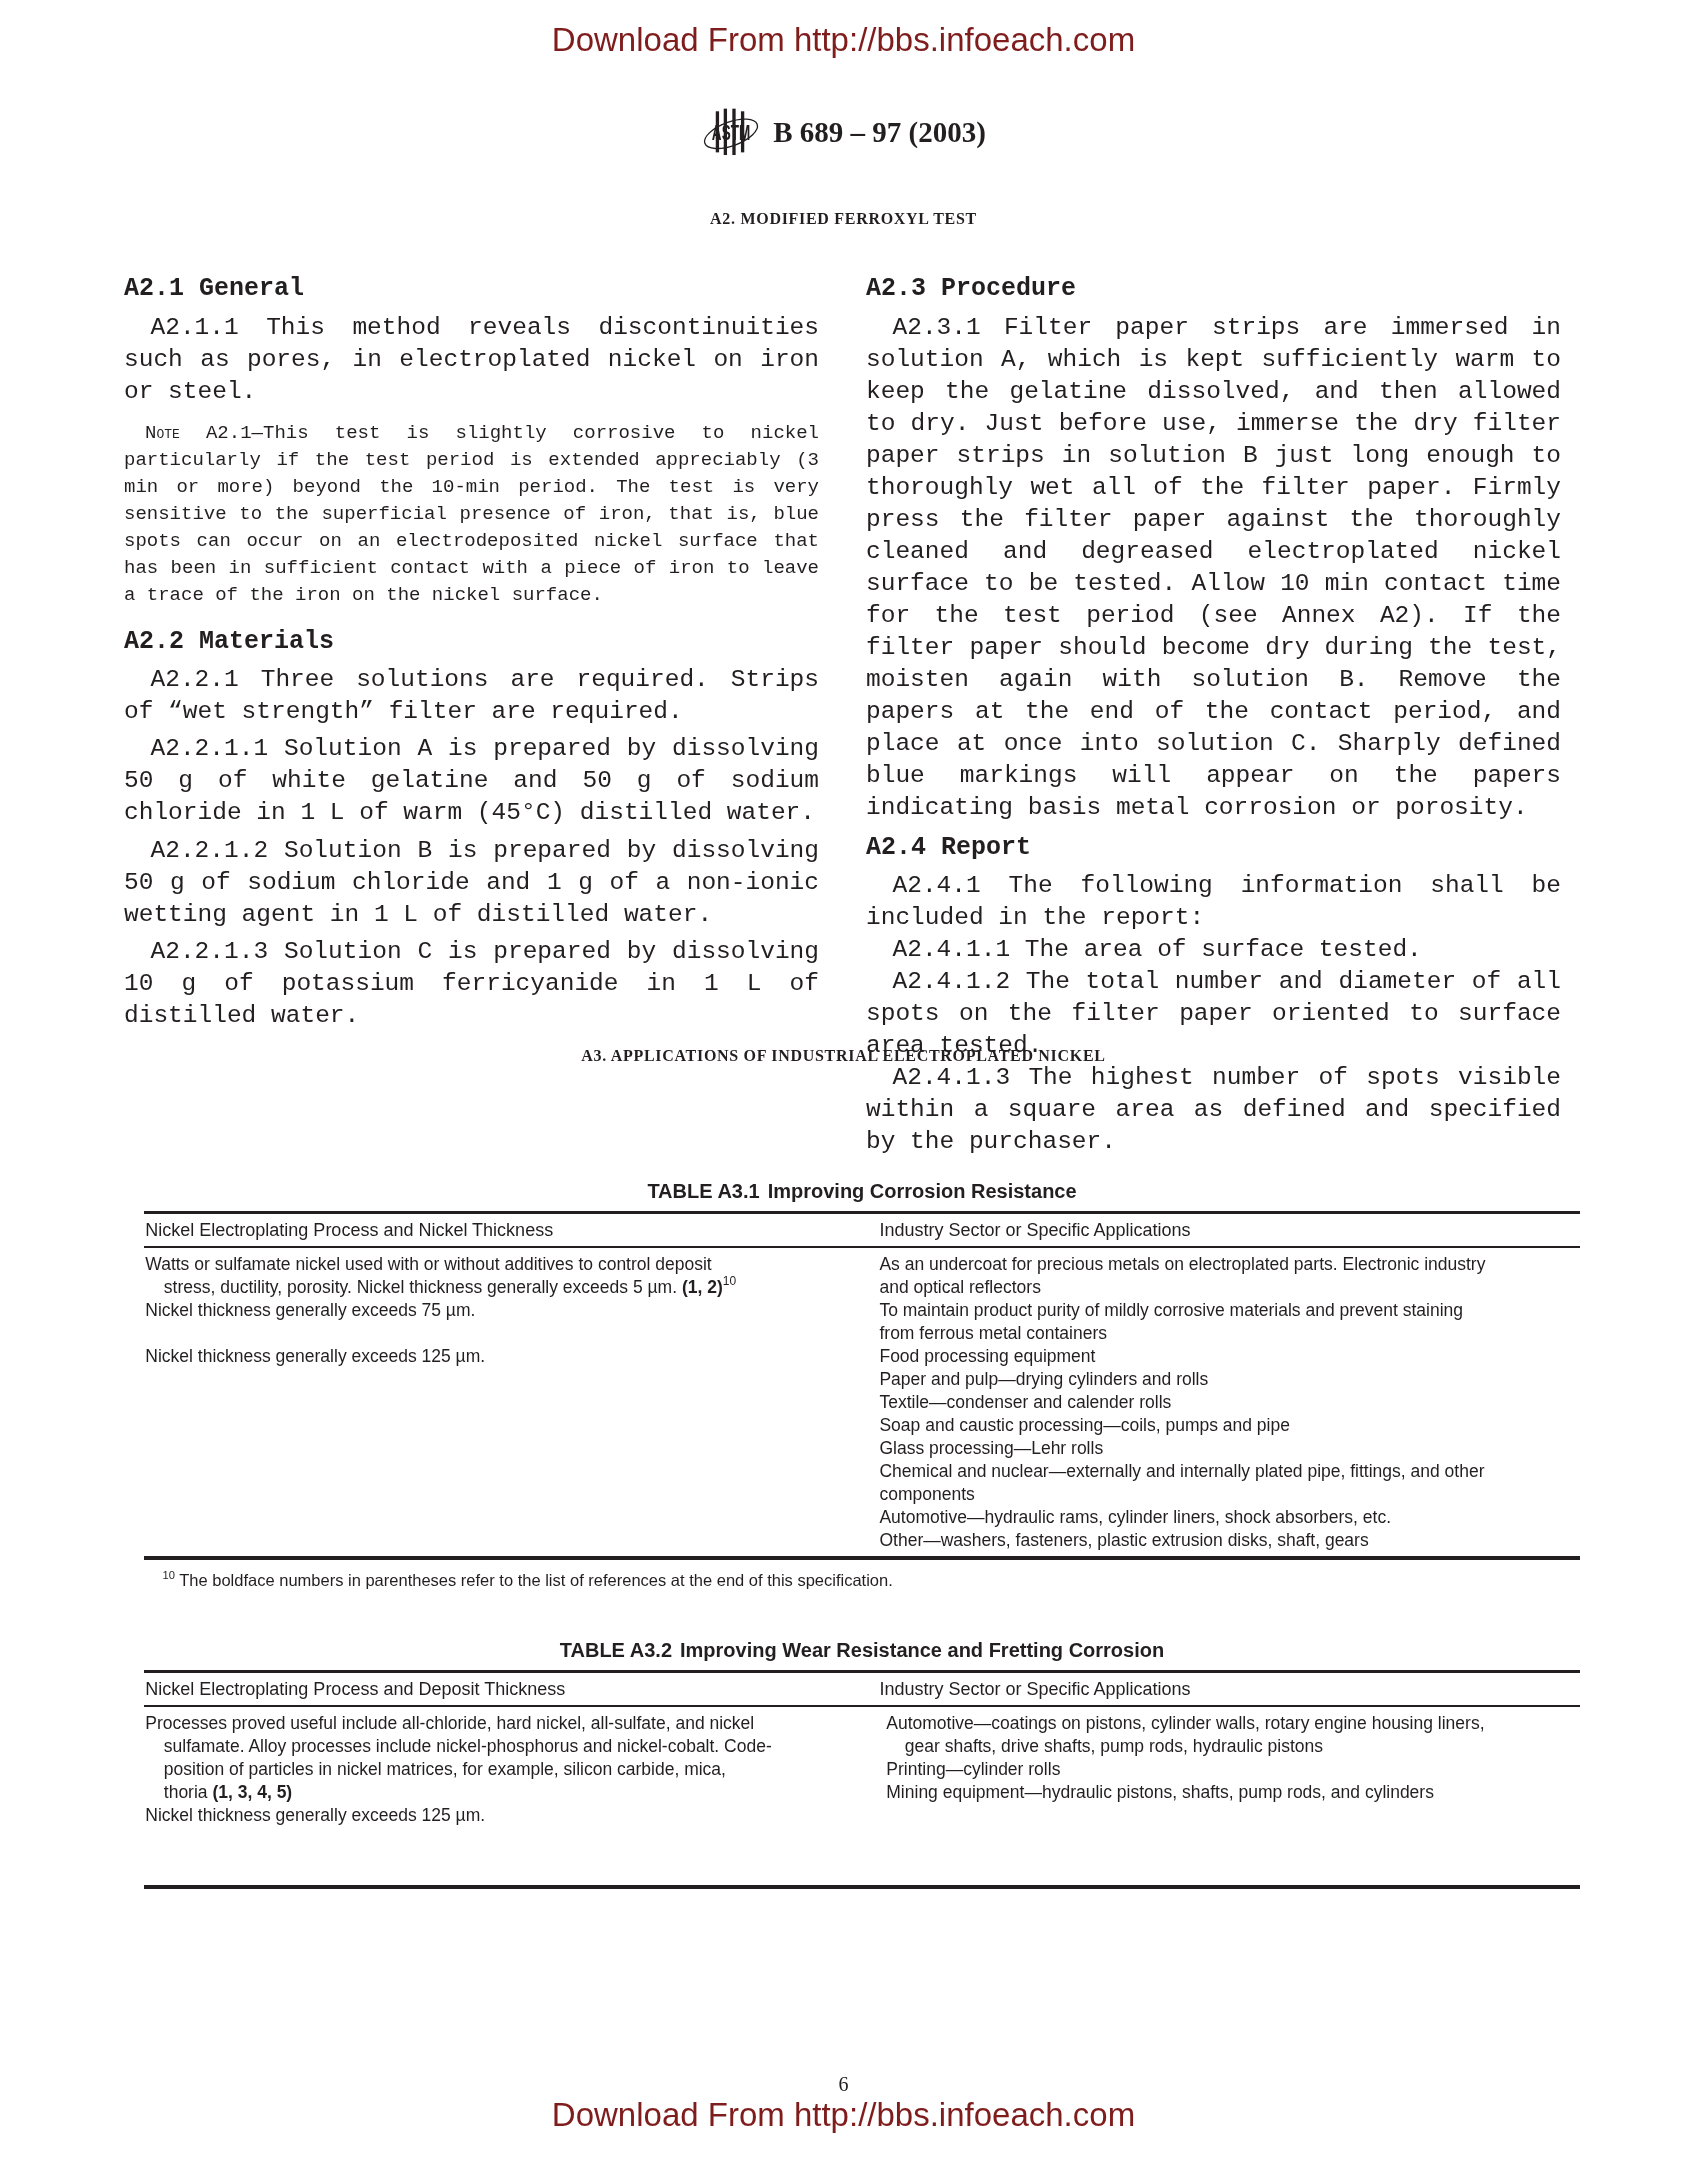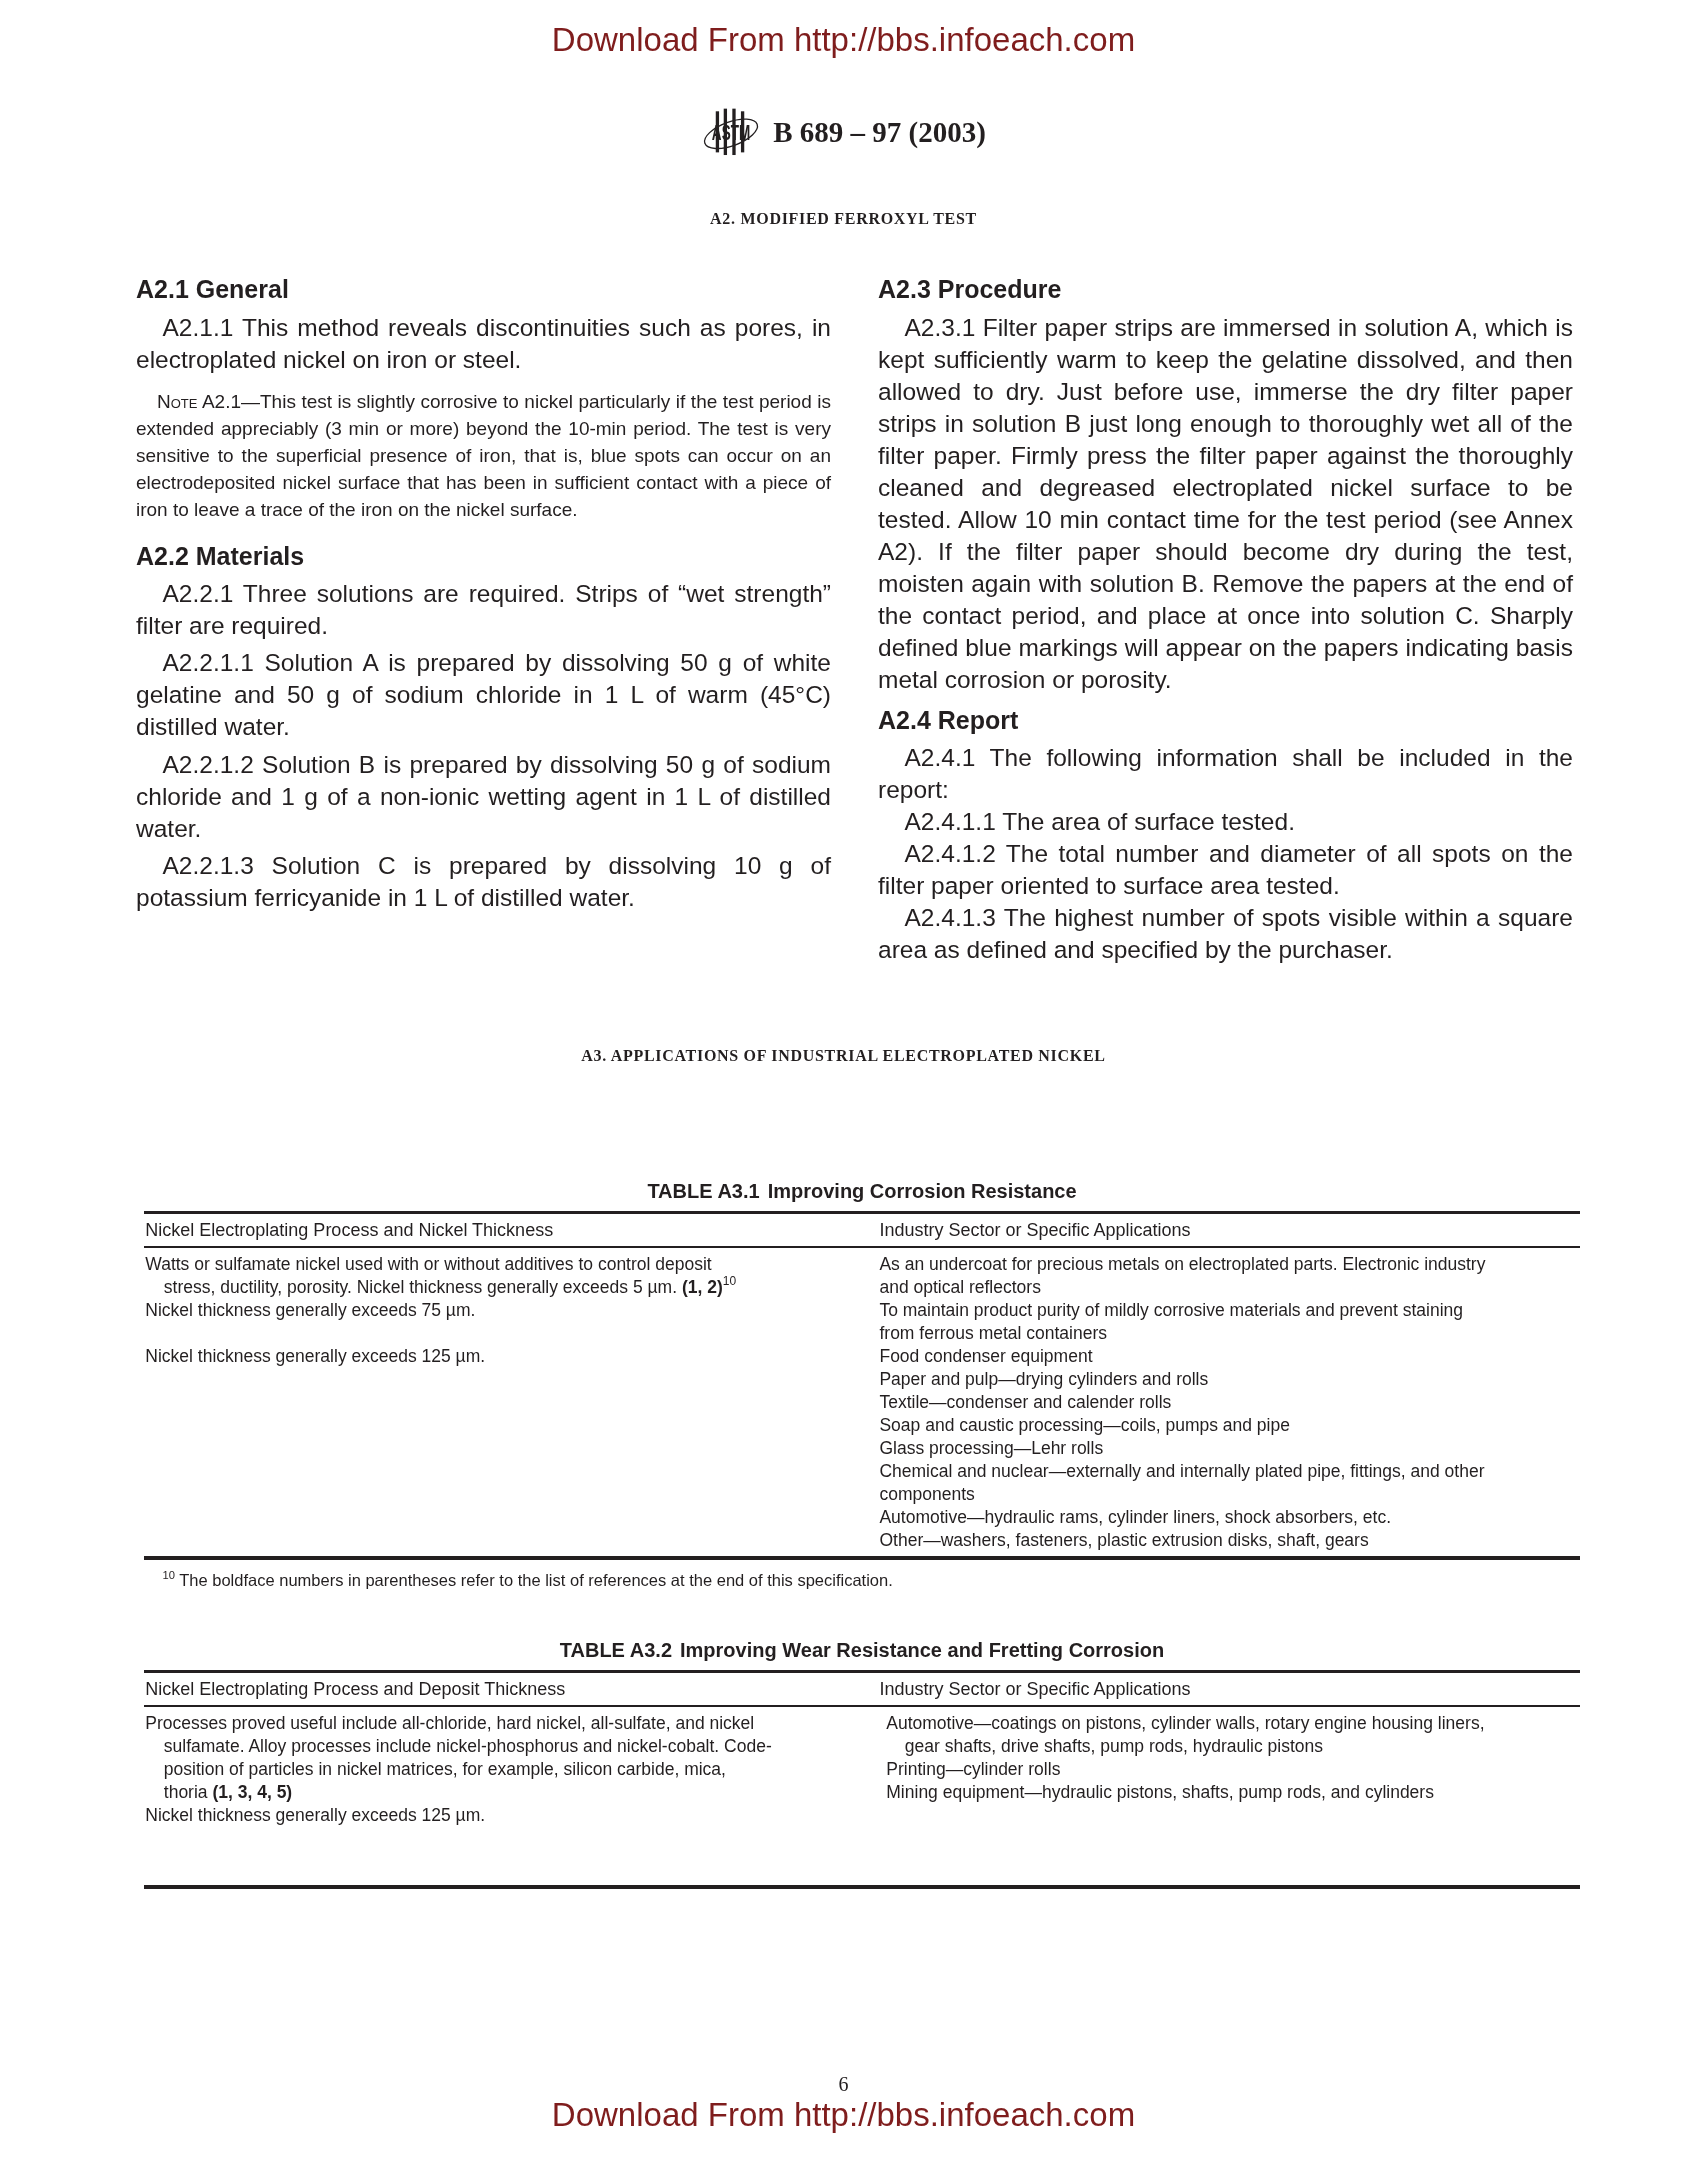--- a/index.html
+++ b/index.html
@@ -12,21 +12,21 @@
 
   .doc-header { position: absolute; top: 106px; left: 0; width: 1687px; display: flex; justify-content: center; align-items: center; }
   .logo { width: 60px; height: 53px; margin-right: 12px; position: relative; }
   .doc-id { font-family: Liberation Serif, serif; font-weight: bold; font-size: 29px; letter-spacing: 0px; }
 
   .section-title { position: absolute; left: 0; width: 1687px; text-align: center;
     font-family: "Liberation Serif", serif; font-weight: bold; font-size: 16px; letter-spacing: 0.7px; }
   .st-a2 { top: 210px; }
   .st-a3 { top: 1047px; }
 
-  .col { position: absolute; width: 695px; font-family: Liberation Sans, sans-serif; font-size: 24.5px; line-height: 32px; text-align: justify; margin-left: 12px; }
+  .col { position: absolute; width: 695px; font-family: Liberation Mono, monospace; font-size: 24.5px; line-height: 32px; text-align: justify; }
   .col-left { left: 124px; top: 273px; }
   .col-right { left: 866px; top: 273px; }
   .col h3 { font-size: 25px; font-weight: bold; margin: 0 0 6.6px 0; line-height: 32px; }
   .col p { margin: 0 0 5.3px 0; text-indent: 26.5px; }
   .col p.tight { margin-bottom: 0; }
   .col .note { font-size: 19px; line-height: 27px; margin: 12px 0 17px 0; text-indent: 21px; }
   .col .note .sc { font-variant: small-caps; }
   .col h3.spaced { margin-top: 8px; }
 
   .table-wrap { position: absolute; left: 124px; width: 1436px; font-family: "Liberation Sans", sans-serif; margin-left: 20px; }
@@ -113,21 +113,21 @@
       <div class="cell-line hang"><span>stress, ductility, porosity. Nickel thickness generally exceeds 5 µm. </span><span class="ref">(1, 2)</span><sup>10</sup></div>
       <div class="cell-line">Nickel thickness generally exceeds 75 µm.</div>
       <div class="gap"></div>
       <div class="cell-line">Nickel thickness generally exceeds 125 µm.</div>
     </div>
     <div class="tcol-r">
       <div class="cell-line">As an undercoat for precious metals on electroplated parts. Electronic industry</div>
       <div class="cell-line">and optical reflectors</div>
       <div class="cell-line">To maintain product purity of mildly corrosive materials and prevent staining</div>
       <div class="cell-line">from ferrous metal containers</div>
-      <div class="cell-line">Food condenser equipment</div>
+      <div class="cell-line">Food processing equipment</div>
       <div class="cell-line">Paper and pulp—drying cylinders and rolls</div>
       <div class="cell-line">Textile—condenser and calender rolls</div>
       <div class="cell-line">Soap and caustic processing—coils, pumps and pipe</div>
       <div class="cell-line">Glass processing—Lehr rolls</div>
       <div class="cell-line">Chemical and nuclear—externally and internally plated pipe, fittings, and other</div>
       <div class="cell-line">components</div>
       <div class="cell-line">Automotive—hydraulic rams, cylinder liners, shock absorbers, etc.</div>
       <div class="cell-line">Other—washers, fasteners, plastic extrusion disks, shaft, gears</div>
     </div>
   </div>

